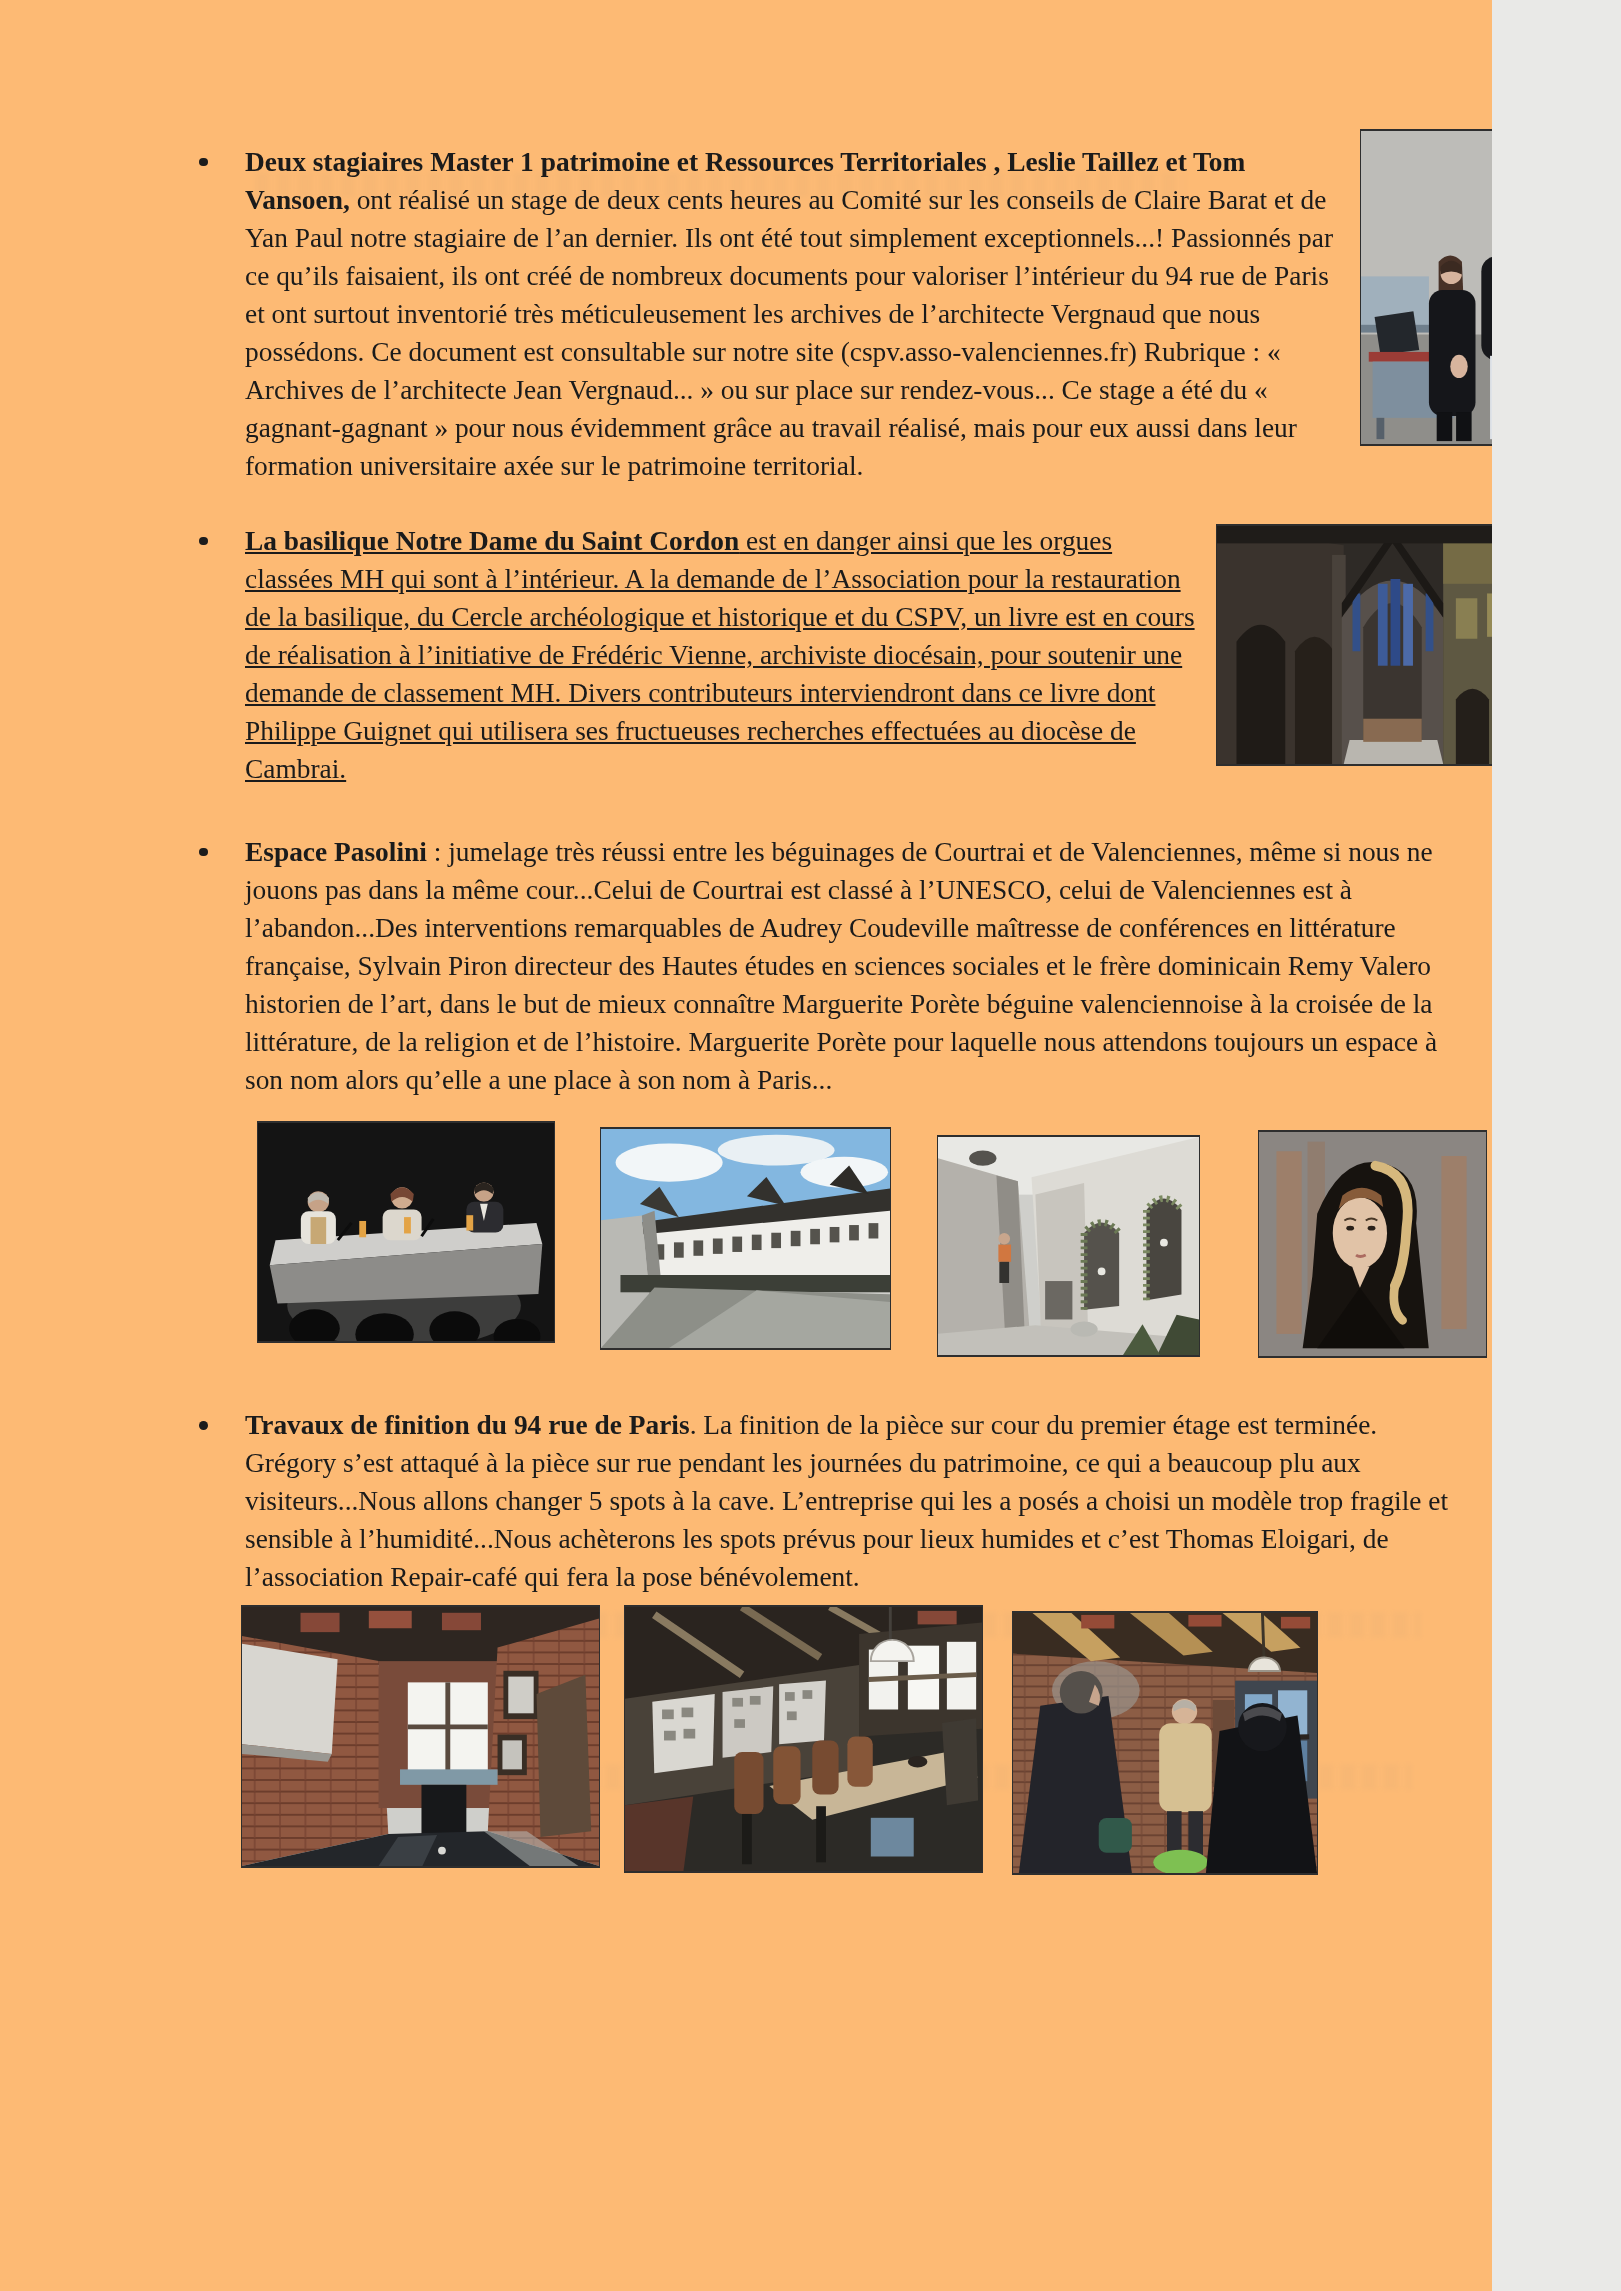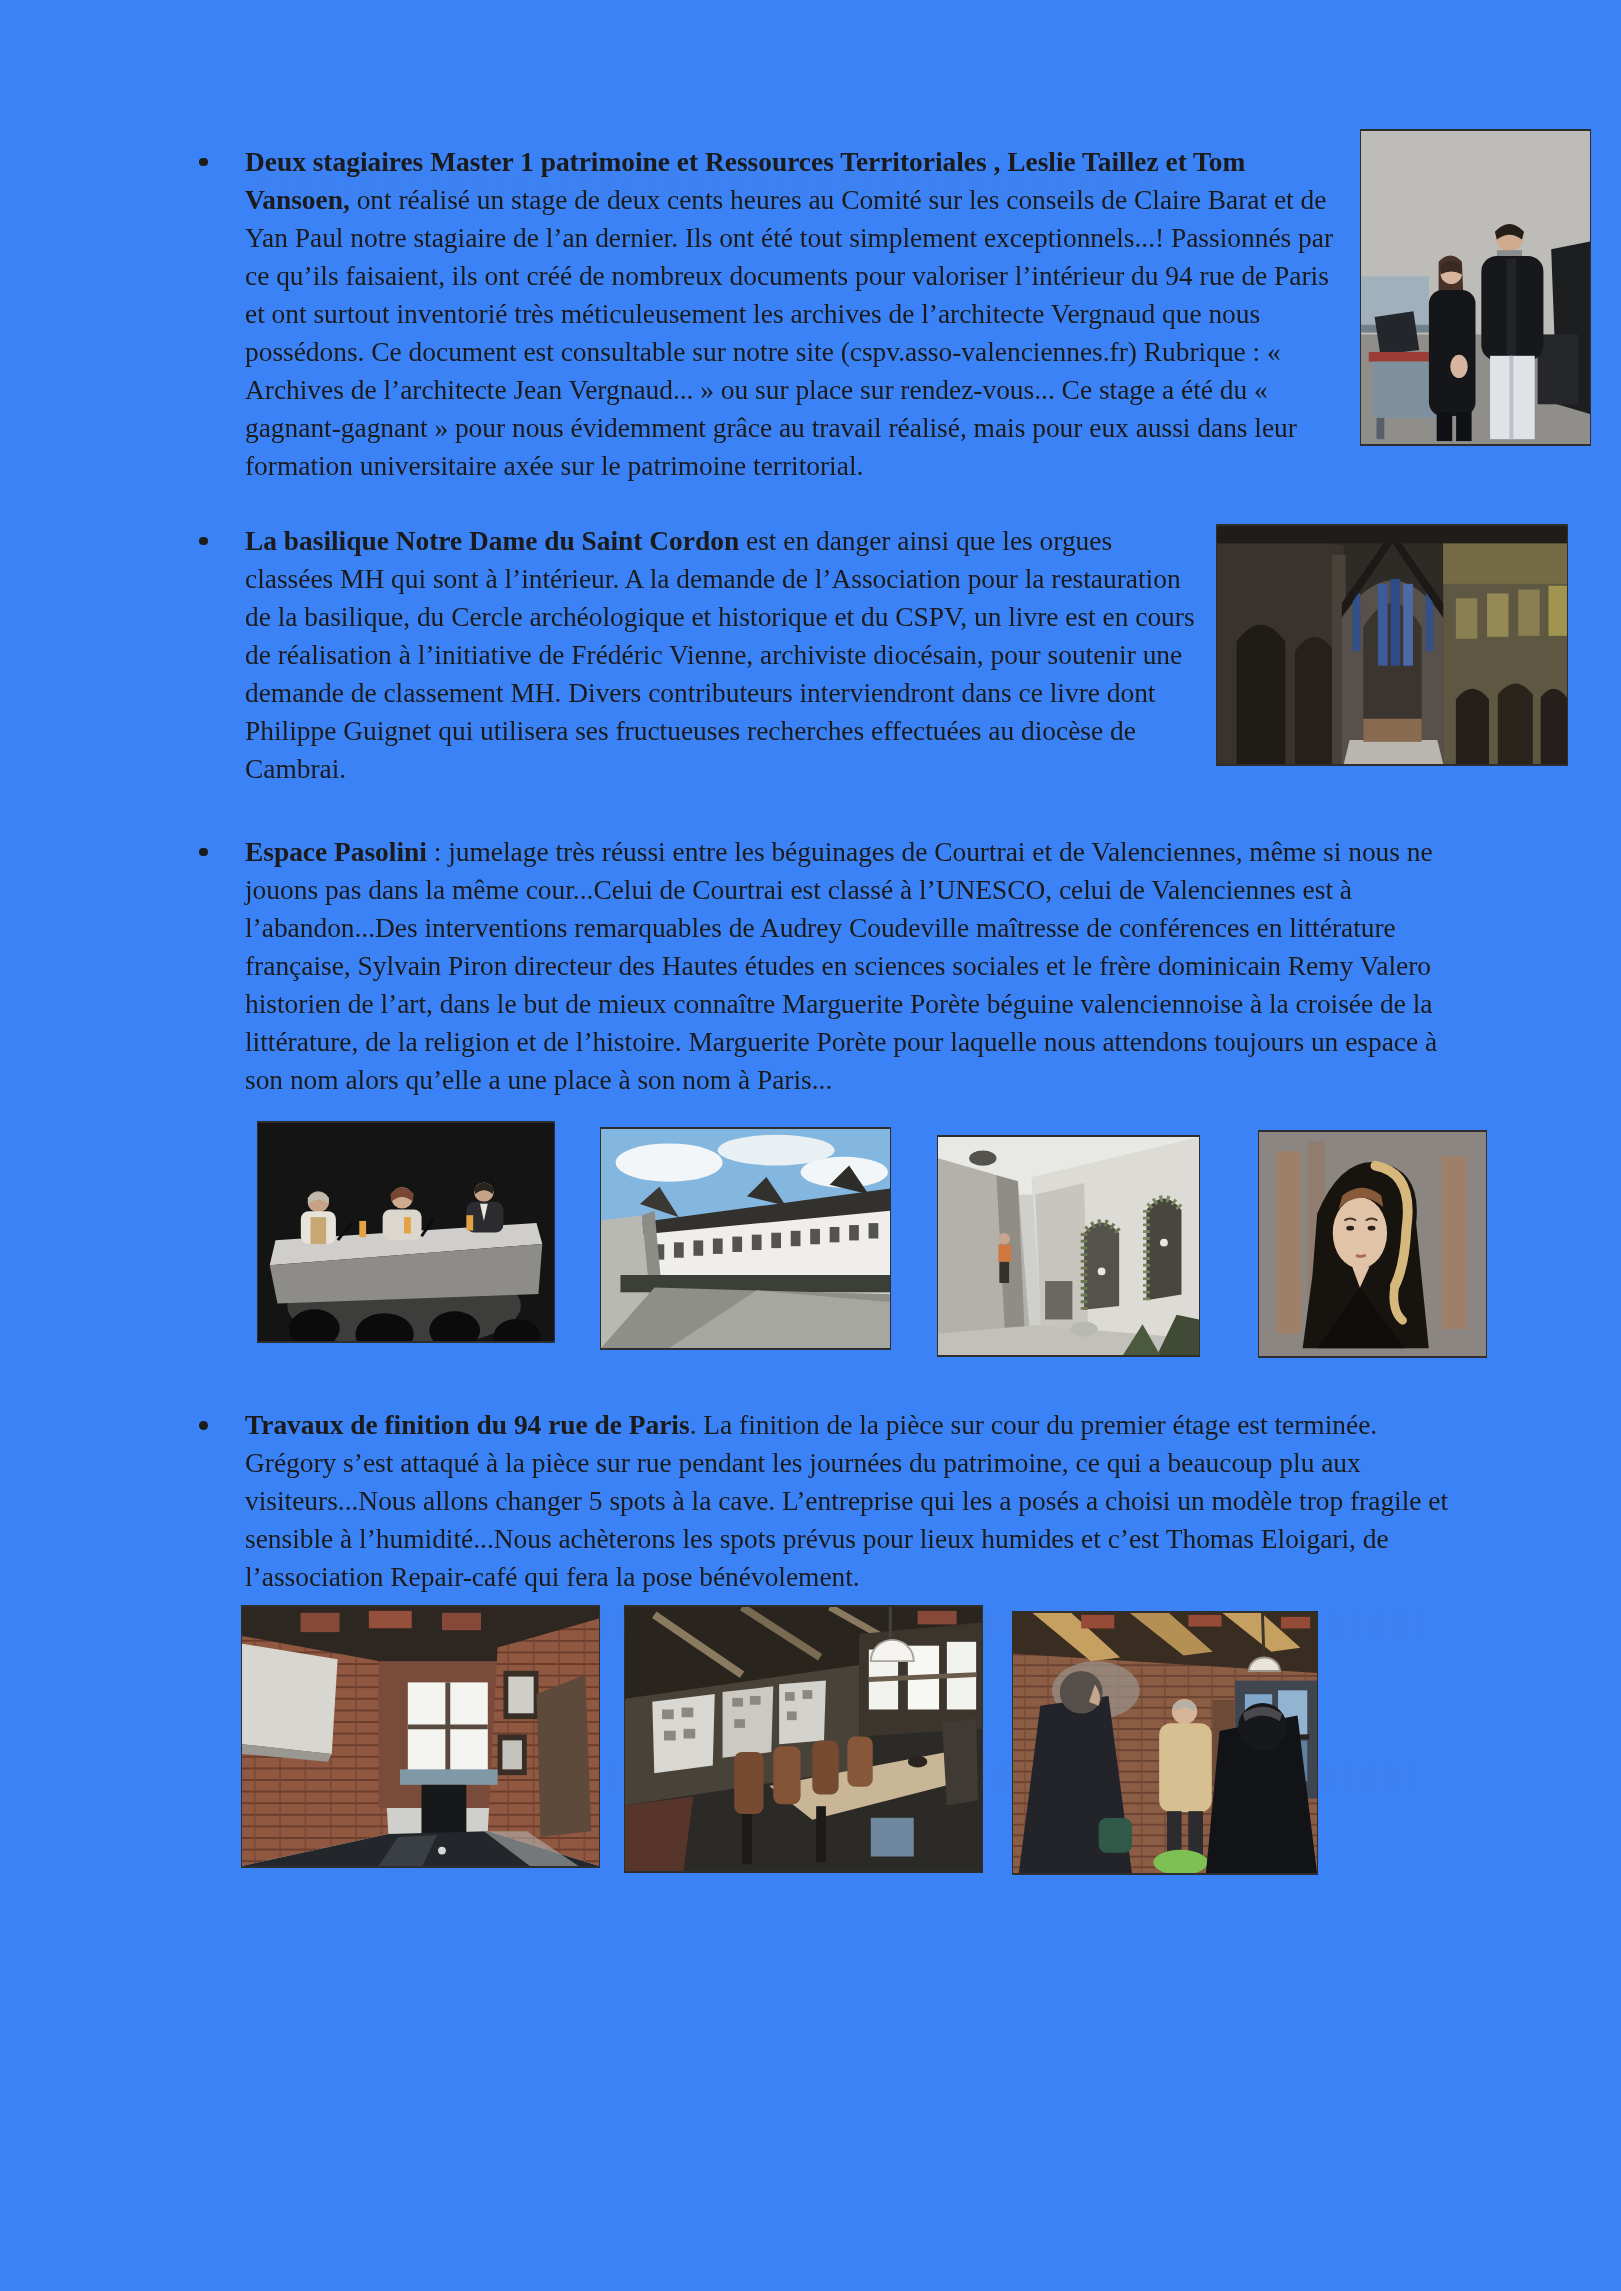--- a/index.html
+++ b/index.html
@@ -1,19 +1,19 @@
 <!DOCTYPE html>
 <html><head>
 <meta charset="utf-8">
 <style>
   html,body{margin:0;padding:0;background:#e9e9e7;}
   .page{
     position:relative;
-    width:1621px;height:2292px;
-    background:#3b82f6;
+    width:1492px;height:2292px;
+    background:#fdba74;
     overflow:hidden;
     font-family:"Liberation Serif", serif;
     color:#1b1b1b;
     box-sizing:border-box;
     padding-top:143px;
   }
   .bullets{margin:0;padding:0;list-style:none;}
   .bullets li{
     position:relative;
     margin:0 0 0 245px;
@@ -22,21 +22,21 @@
     text-align:left;
   }
   .bullets li p{margin:0;}
   .dot{
     position:absolute;left:-46px;top:14.7px;
     width:8.8px;height:8.8px;border-radius:50%;
     background:#1c1c1c;
   }
   b{font-weight:bold;}
   .li-1{width:1346px;}
-  .li-2{width:1323px;margin-top:37px !important;}
+  .li-2{width:1323px;margin-top:37px !important;text-decoration:underline;}
   .li-3{width:1230px;margin-top:45px !important;}
   .li-4{width:1225px;margin-top:48px !important;}
 
   .photo{
     border:solid #2e2e2e;
     border-width:2.9px 1px 2.9px 1px;
     box-sizing:border-box;
     background:#cfcfcb;
     overflow:hidden;
   }

